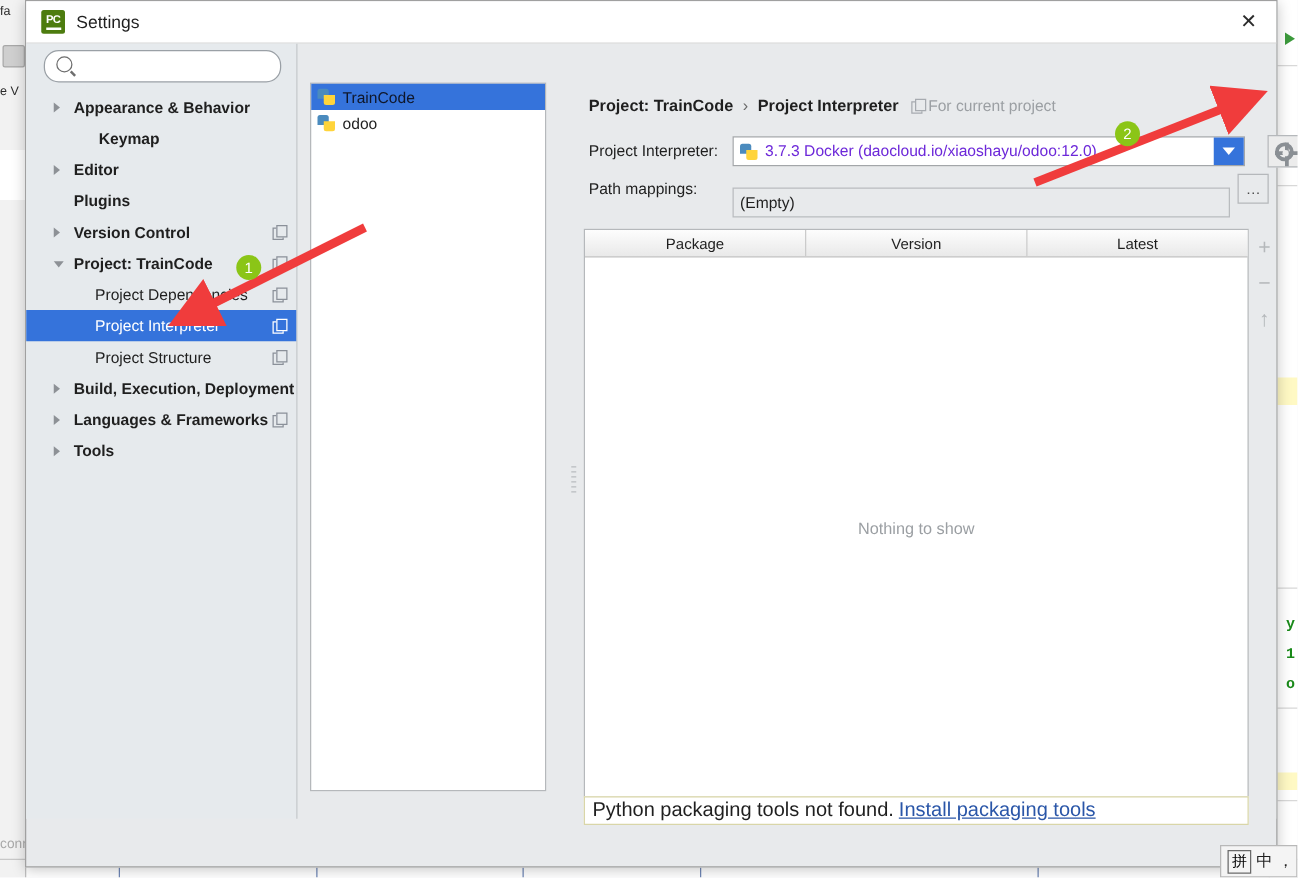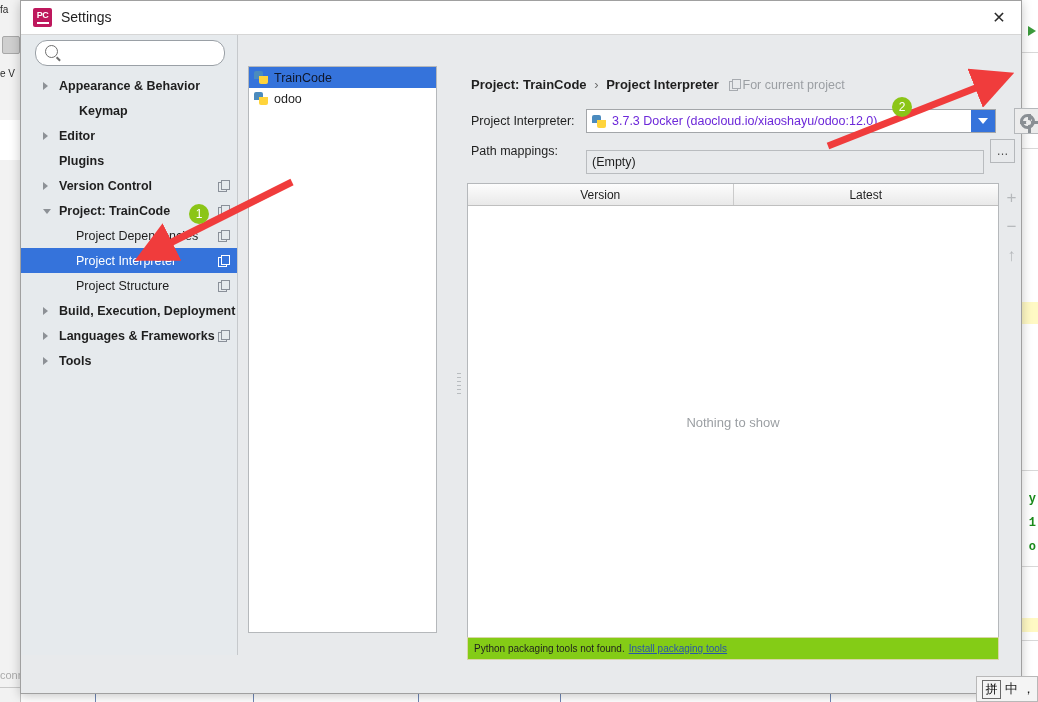--- a/index.html
+++ b/index.html
@@ -32,21 +32,21 @@
 
   
   .dialog {
     position:absolute; left:20px; top:0; width:1002px; height:694px;
     background:#e8eaec;
     border:1px solid #a0a0a0;
     box-shadow: 0 2px 10px rgba(0,0,0,.22);
     box-sizing:border-box;
   }
   .titlebar { position:relative; height:33px; background:#ffffff; border-bottom:1px solid #d6d6d6; }
-  .pc-icon { position:absolute; left:12px; top:7px; width:19px; height:19px; background:#be185d; border-radius:2px; color:#ffffff; font-size:9px; font-weight:bold; line-height:10px; text-align:center; letter-spacing:-.5px; padding-top:2px; box-sizing:border-box; font-family:"Liberation Sans", sans-serif; }
+  .pc-icon { position:absolute; left:12px; top:7px; width:19px; height:19px; background:#4d7c0f; border-radius:2px; color:#ffffff; font-size:9px; font-weight:bold; line-height:10px; text-align:center; letter-spacing:-.5px; padding-top:2px; box-sizing:border-box; font-family:"Liberation Sans", sans-serif; }
   .pc-icon:after { content:""; display:block; width:12px; height:2px; background:#ffffff; margin:2px auto 0; }
   .title-text { position:absolute; left:40px; top:8px; font-size:14px; color:#1f1f1f; font-family:"Liberation Sans", sans-serif; }
   .close-btn { position:absolute; right:0; top:0; width:44px; height:32px; display:flex; align-items:center; justify-content:center; color:#2b2b2b; font-size:16px; cursor:default; }
 
   .body-area { position:relative; height:620px; background:#e8eaec; }
 
   
   .left-panel { position:absolute; left:0; top:0; width:216px; height:620px; background:#e6eaed; border-right:1px solid #c6c9cc; }
   .search-wrap { position:absolute; left:14px; top:5px; width:188px; height:24px; background:#ffffff; border:1px solid #9aa0a6; border-radius:12px; }
   .search-icon { position:absolute; left:9px; top:4px; width:11px; height:11px; border:1.6px solid #6e6e6e; border-radius:50%; }
@@ -107,21 +107,21 @@
 
   .table-wrap { position:absolute; left:4px; top:148px; width:532px; height:455px; border:1px solid #b5b8bb; background:#ffffff; box-sizing:border-box; }
   .thead { display:flex; height:21px; background:linear-gradient(#fdfdfd,#e9e9e9); border-bottom:1px solid #bfbfbf; }
   .th { flex:1; display:flex; align-items:center; justify-content:center; font-size:12px; color:#1f1f1f; border-right:1px solid #cbcbcb; font-family:"Liberation Sans", sans-serif; }
   .th:last-child { border-right:0; }
   .empty-msg { position:absolute; left:0; top:0; width:100%; height:100%; display:flex; align-items:center; justify-content:center; font-size:13px; color:#9b9fa3; font-family:"Liberation Sans", sans-serif; }
 
   .side-btns { position:absolute; left:537px; top:148px; width:23px; }
   .side-btn { height:29px; display:flex; align-items:center; justify-content:center; color:#b5b8bb; font-size:17px; }
 
-  .warn-bar { position:absolute; left:4px; top:602px; width:532px; height:23px; background:#84cc16; border:1px solid #d9d6a8; box-sizing:border-box; display:flex; align-items:center; padding-left:6px; font-size:10px; color:#1f1f1f; font-family:"Liberation Sans", sans-serif; }
+  .warn-bar { position:absolute; left:4px; top:602px; width:532px; height:23px; background:#ffffff; border:1px solid #d9d6a8; box-sizing:border-box; display:flex; align-items:center; padding-left:6px; font-size:16px; color:#1f1f1f; font-family:"Liberation Sans", sans-serif; }
   .warn-link { color:#2a56a8; text-decoration:underline; margin-left:4px; cursor:pointer; }
 
   
   .footer { position:absolute; left:0; bottom:0; width:1000px; height:41px; background:#e8eaec; border-top:1px solid #c6c9cc; }
   .btn { position:absolute; top:8px; height:26px; border:1px solid #b0b3b6; background:linear-gradient(#fbfbfb,#ebebeb); font-size:12.5px; color:#1f1f1f; display:flex; align-items:center; justify-content:center; box-sizing:border-box; font-family:"Liberation Sans", sans-serif; }
   .btn.primary { background:#4a80d6; border-color:#3a6cba; color:#ffffff; }
   .btn.disabled { color:#a9acb0; background:#e9ebec; border-color:#cbced1; }
 
   
   .badge { position:absolute; width:20px; height:20px; border-radius:50%; background:#8bc517; color:#ffffff; font-size:12px; display:flex; align-items:center; justify-content:center; font-family:"Liberation Sans", sans-serif; z-index:40; }
@@ -309,20 +309,21 @@
               <span class="gear-hole"></span>
             </span>
         </div>
 
         <div class="field-label" style="left:8px; top:109px;">Path mappings:</div>
         <div class="pathbox">(Empty)</div>
         <div class="dots-btn">…</div>
 
         <div class="table-wrap">
           <div class="thead" id="table-head">
+              <div class="th">Package</div>
               <div class="th">Version</div>
               <div class="th">Latest</div>
             </div>
           <div style="position:relative; height:432px;">
             <div class="empty-msg">Nothing to show</div>
           </div>
         </div>
 
         <div class="side-btns">
           <div class="side-btn">+</div>

